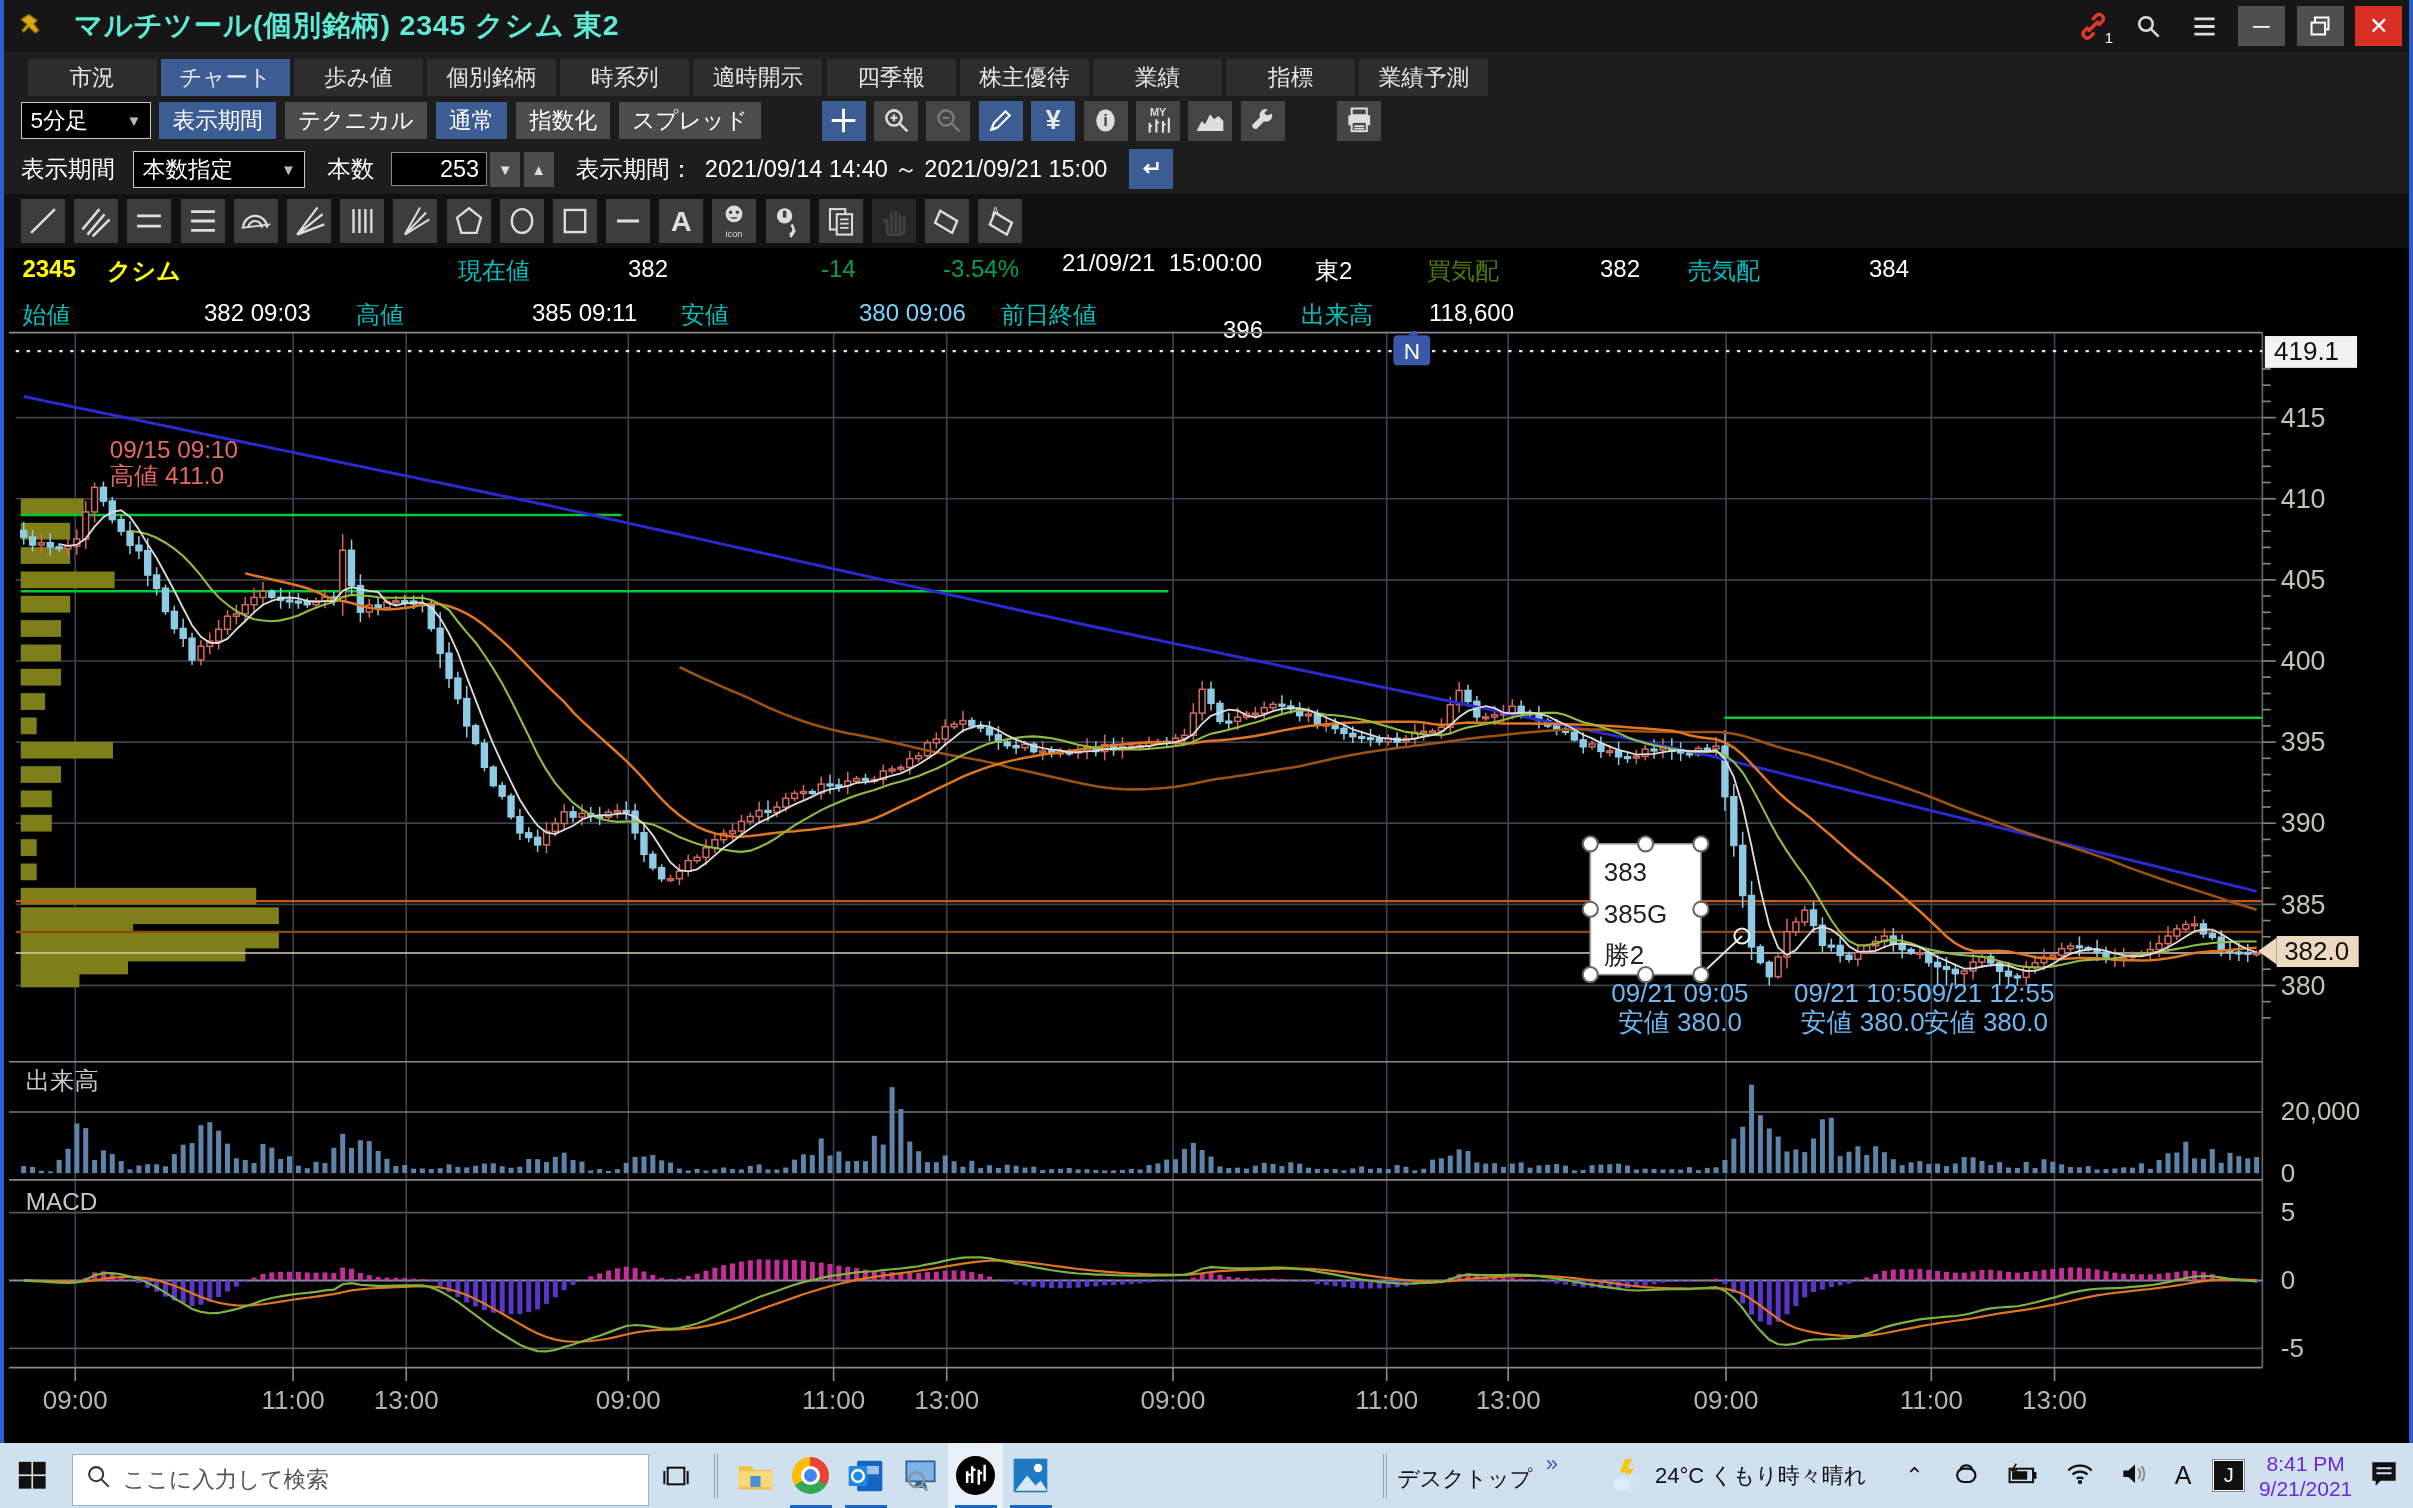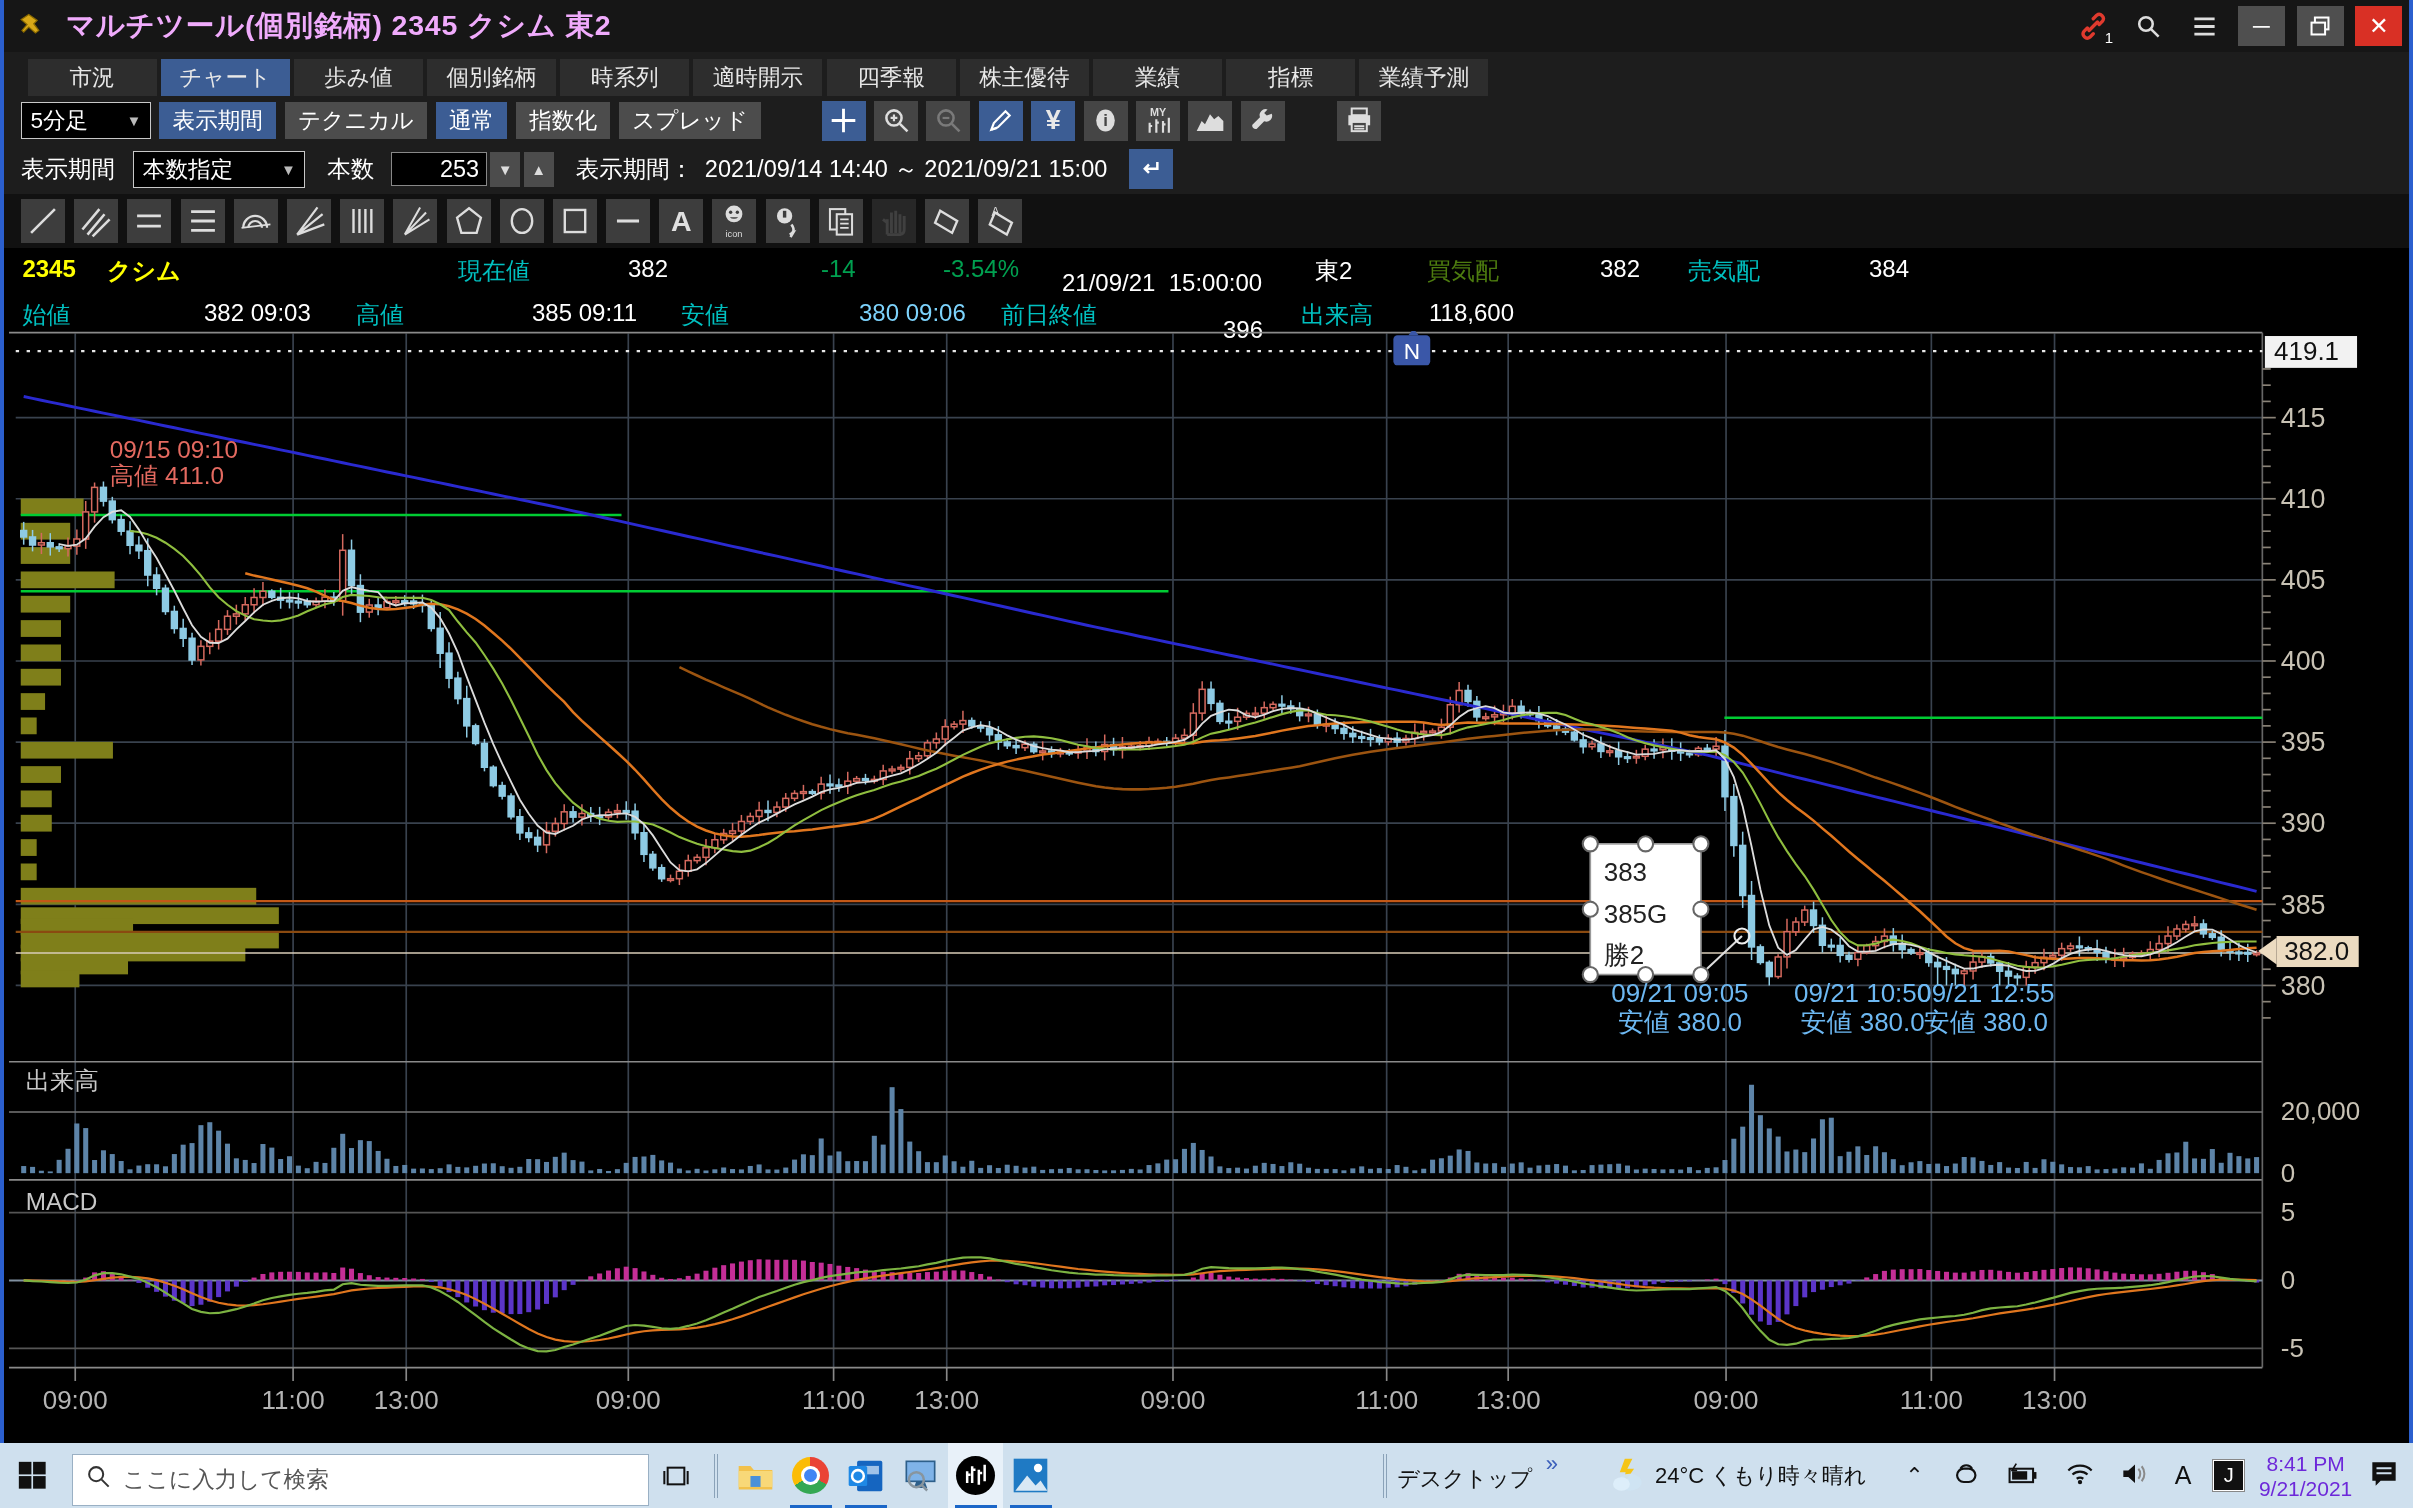--- a/index.html
+++ b/index.html
@@ -2,21 +2,21 @@
 <html style="font-size:13.4px"><head>
 <meta charset="utf-8">
 <style>
   html,body{margin:0;padding:0;background:#000;}
   .screen{position:relative;width:2413px;height:1508px;overflow:hidden;background:#000;
     font-family:"Liberation Sans","DejaVu Sans",sans-serif;}
   .app{position:absolute;left:0;top:0;width:2413px;height:1443px;background:#000;
     border-left:4.2px solid #2b5fce;border-right:4.2px solid #2b5fce;box-sizing:border-box;}
   
   .titlebar{position:absolute;left:0;top:0;width:100%;height:52px;background:#161616;display:flex;align-items:center;}
-  .titlebar .title{color:#f0abfc;font-size:28.5px;font-weight:bold;margin-left:20px;letter-spacing:0.8px;}
+  .titlebar .title{color:#5eead4;font-size:28.5px;font-weight:bold;margin-left:28px;letter-spacing:0.8px;}
   .pin{margin-left:13.4px;display:flex;align-items:center;}
   .title-right{position:absolute;right:6.7px;top:0;height:52px;display:flex;align-items:center;gap:11.7px;}
   .titleicon{width:44px;height:39px;display:flex;align-items:center;justify-content:center;color:#ddd;font-size:25px;}
   .wc{width:47px;height:40px;display:flex;align-items:center;justify-content:center;color:#fff;font-size:23.5px;background:#4f4f4f;}
   .wc.close{background:#d93025;}
   
   .tabbar{position:absolute;left:0;top:52px;width:100%;height:44px;background:#1d1d1d;display:flex;align-items:flex-end;padding-left:23.5px;box-sizing:border-box;gap:4.2px;}
   .tab{height:37px;min-width:99px;background:#2d2d2d;color:#e8e8e8;font-size:22.6px;display:flex;align-items:center;justify-content:center;padding:0 15px;}
   .tab.active{background:#3c5d94;}
   
@@ -303,21 +303,21 @@
         </div>
       </div>
 
   <div class="inforow" id="inforow1" style="top:248px;height:44px;">
         <span style="left: 18.4px; color: rgb(255, 255, 0); top: 6.7px; font-weight: bold;">2345</span>
         <span style="left: 103px; color: rgb(255, 255, 0); top: 6.7px; font-weight: bold;">クシム</span>
         <span style="left: 454px; color: rgb(0, 192, 192); top: 6.7px;">現在値</span>
         <span style="left: 624px; color: rgb(255, 255, 255); top: 6.7px;">382</span>
         <span style="left: 817px; color: rgb(0, 160, 80); top: 6.7px;">-14</span>
         <span style="left: 939px; color: rgb(0, 160, 80); top: 6.7px;">-3.54%</span>
-        <span style="left: 1058px; color: rgb(255, 255, 255); top: 21px;">21/09/21  15:00:00</span>
+        <span style="left: 1058px; color: rgb(255, 255, 255); top: 1px;">21/09/21  15:00:00</span>
         <span style="left: 1311px; color: rgb(255, 255, 255); top: 6.7px;">東2</span>
         <span style="left: 1423px; color: #4d7c0f; top: 6.7px;">買気配</span>
         <span style="left: 1596px; color: rgb(255, 255, 255); top: 6.7px;">382</span>
         <span style="left: 1684px; color: rgb(0, 192, 192); top: 6.7px;">売気配</span>
         <span style="left: 1865px; color: rgb(255, 255, 255); top: 6.7px;">384</span>
       </div>
   <div class="inforow" id="inforow2" style="top:292px;height:39px;">
         <span style="left: 18.4px; color: rgb(0, 192, 192); top: 6.7px;">始値</span>
         <span style="left: 200px; color: rgb(255, 255, 255); top: 6.7px;">382 09:03</span>
         <span style="left: 352px; color: rgb(0, 192, 192); top: 6.7px;">高値</span>

